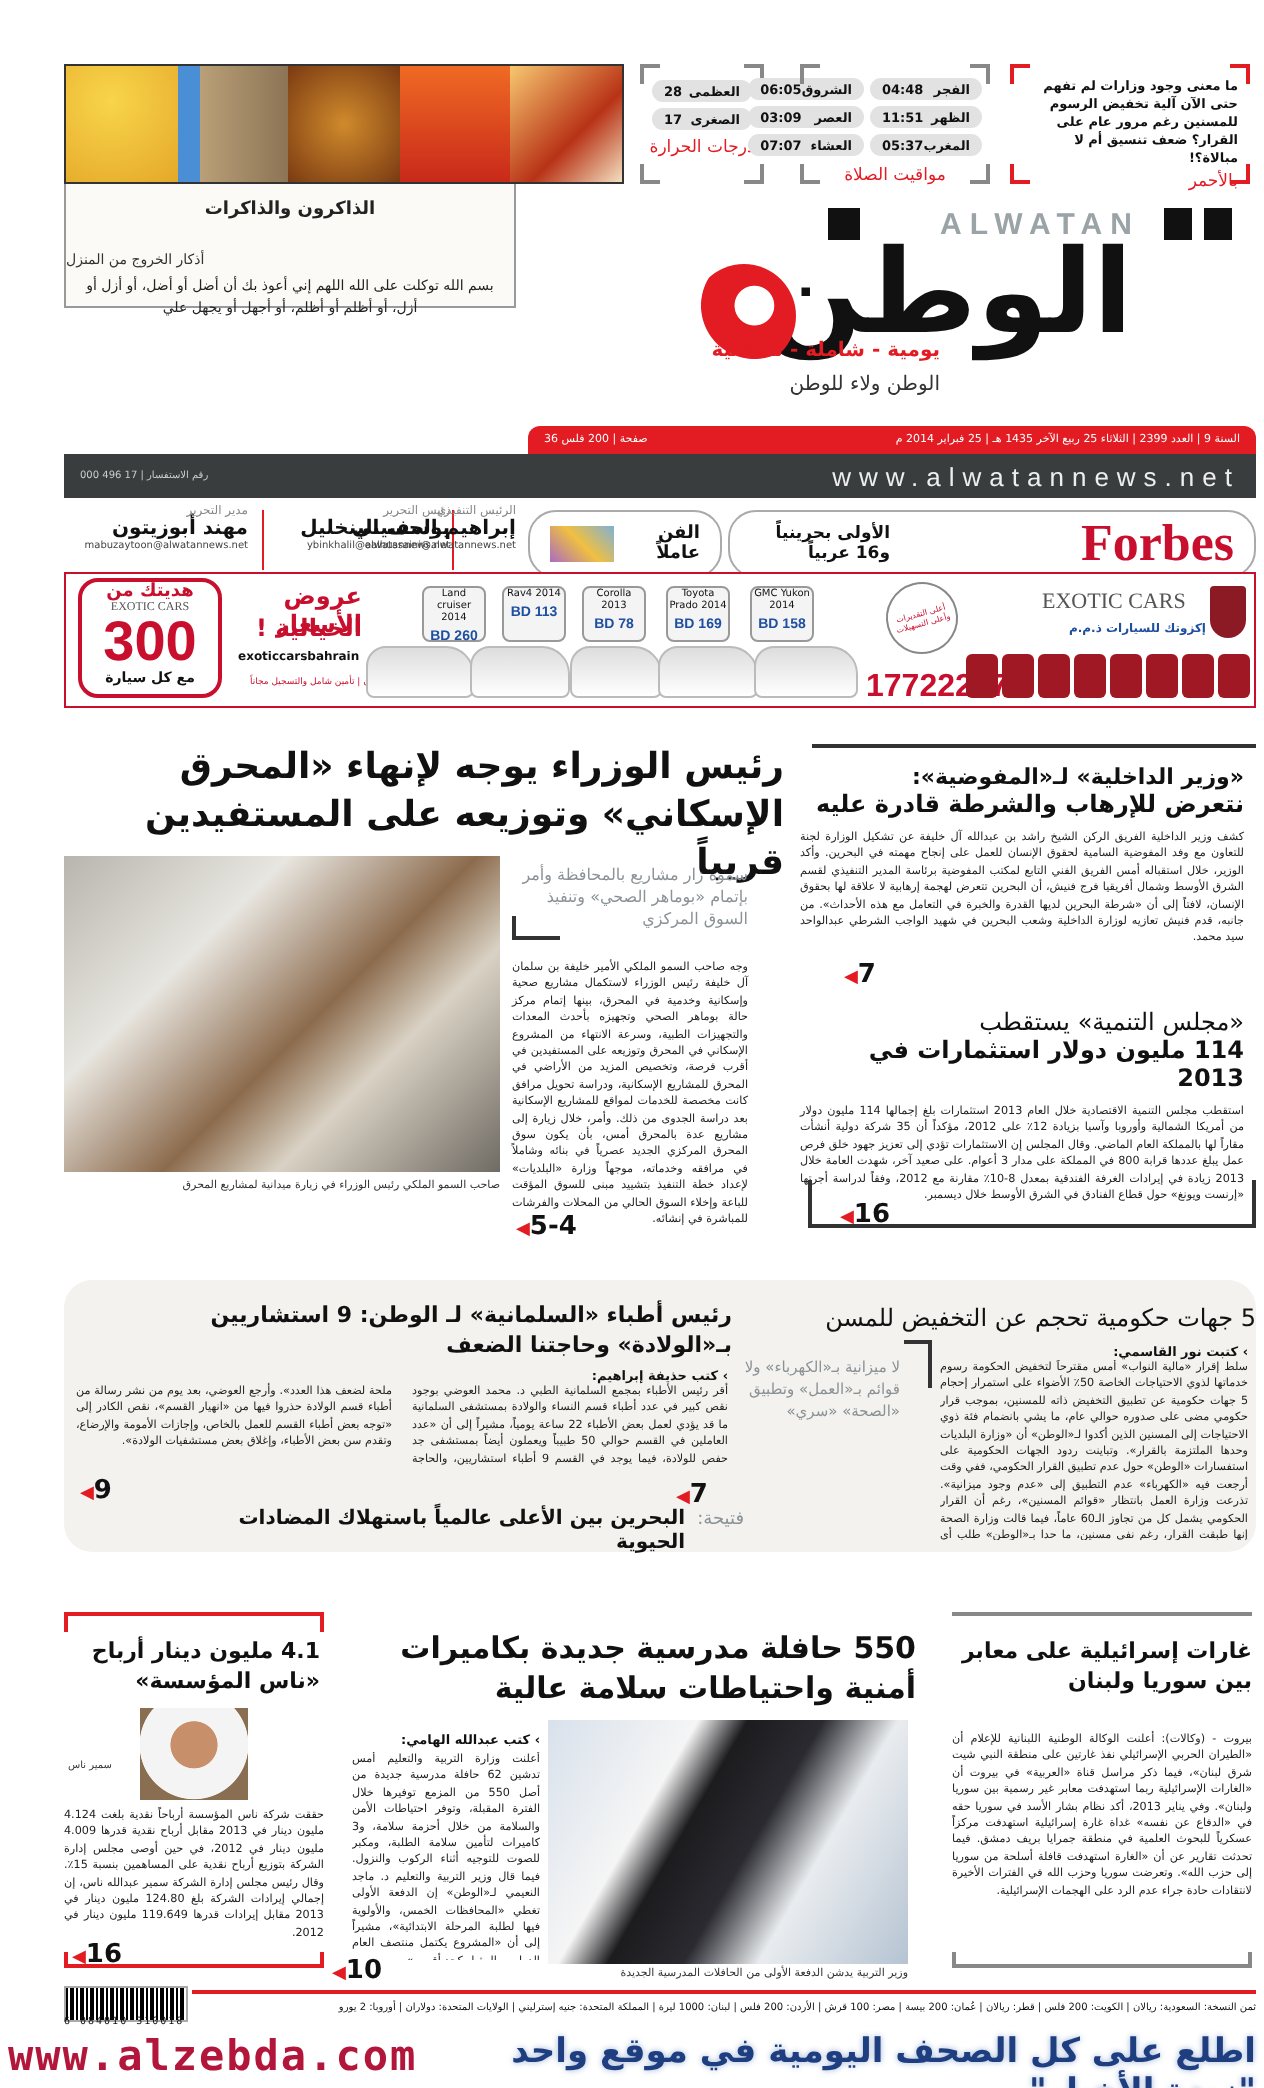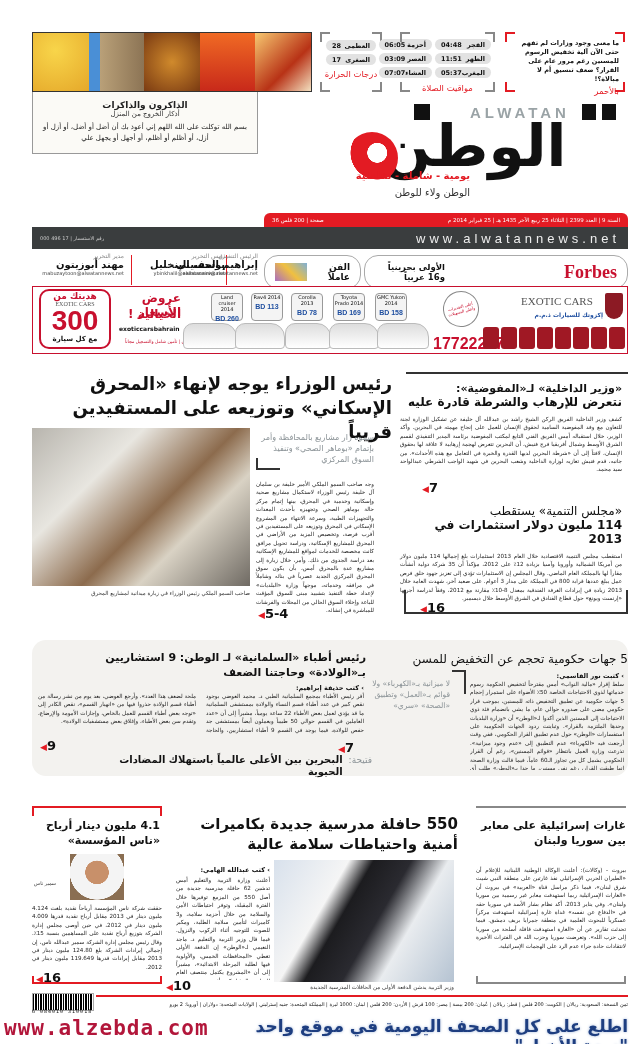--- a/index.html
+++ b/index.html
@@ -4,21 +4,21 @@
 <style>
 *{box-sizing:border-box;margin:0;padding:0}
 body{width:632px;height:1044px;background:#fff;font-family:"DejaVu Sans",sans-serif;position:relative;overflow:hidden;color:#111}
 .abs{position:absolute}
 .rtl{direction:rtl;text-align:right}
 
 #topimg{left:32px;top:32px;width:280px;height:60px;display:flex;border:1px solid #333}
 #topimg div{flex:1}
 #prayerbox{left:32px;top:92px;width:226px;height:40px;background:#fbfaf6;border:1px solid #999;border-top:none;height:62px}
 .prayer-title{font-size:9px;font-weight:bold;text-align:center;margin-top:8px;color:#222}
-.prayer-sub{font-size:7px;text-align:center;color:#333;margin-top:0}
+.prayer-sub{font-size:7px;text-align:left;color:#333;margin-top:16px}
 .prayer-text{font-size:7px;text-align:center;color:#222;margin-top:4px;line-height:11px;padding:0 6px}
 .brk{position:absolute;width:10px;height:10px;border-color:#888;border-style:solid}
 .brk.red{border-color:#e31b23}
 .tl{left:0;top:0;border-width:2px 0 0 2px}.tr{right:0;top:0;border-width:2px 2px 0 0}
 .bl{left:0;bottom:0;border-width:0 0 2px 2px}.br{right:0;bottom:0;border-width:0 2px 2px 0}
 .pill{background:#e2e2e2;border-radius:6px;height:11px;font-size:6.5px;display:flex;justify-content:space-between;align-items:center;padding:0 6px;margin-bottom:3px;font-weight:bold}
 .boxlabel{font-size:8.5px;color:#e31b23;text-align:center;margin-top:4px}
 #redbox-text{font-size:6.5px;line-height:9px;font-weight:bold}
 .logo-en{left:470px;top:104px;font-size:15px;letter-spacing:4px;color:#9aa3a6;font-weight:bold;font-family:"Liberation Sans",sans-serif}
 .logo-ar{left:330px;top:118px;font-size:58px;font-weight:bold;color:#111;letter-spacing:-2px;font-family:"DejaVu Sans",sans-serif}
@@ -30,21 +30,21 @@
 #darkbar{left:32px;top:227px;width:596px;height:22px;background:#3a3d3e;display:flex;justify-content:space-between;align-items:center;padding:0 8px}
 .url{color:#eee;font-size:13px;letter-spacing:4px;font-family:"Liberation Sans",sans-serif}
 .darksmall{font-size:5px;color:#ccc}
 
 .editor{top:252px;width:90px;text-align:right;direction:rtl}
 .ed-role{font-size:6px;color:#888}
 .ed-name{font-size:10px;font-weight:bold;color:#111}
 .ed-mail{font-size:5px;color:#444}
 .edsep{top:255px;width:1px;height:30px;background:#e31b23}
 .promo{top:255px;height:34px;border:1px solid #aaa;border-radius:14px;display:flex;align-items:center;justify-content:space-between;padding:0 10px}
-.forbes{font-family:"Liberation Serif",serif;font-size:18px;font-weight:bold;color:#c8102e}
+.forbes{font-family:"Liberation Serif",serif;font-size:26px;font-weight:bold;color:#c8102e}
 .hr{background:#bbb;height:2px}
 
 #ad{left:32px;top:286px;width:596px;height:68px;border:1.5px solid #c8102e;background:#fff}
 .ad300{left:6px;top:2px;width:72px;height:60px;border:2px solid #c8102e;border-radius:10px;text-align:center}
 .ad300 .a{font-size:9px;color:#c8102e;font-weight:bold}
 .ad300 .b{font-size:6px;color:#555;font-family:"Liberation Serif",serif}
 .ad300 .c{font-size:28px;color:#c8102e;font-weight:bold;line-height:28px;font-family:"Liberation Sans",sans-serif}
 .ad300 .d{font-size:7px;font-weight:bold}
 .price{width:32px;height:28px;border:1px solid #999;border-radius:4px;background:#f4f4f4;font-size:5px;text-align:center;top:6px}
 .price b{display:block;color:#1f4fa0;font-size:7px;margin-top:3px;font-family:"Liberation Sans",sans-serif}
@@ -113,21 +113,21 @@
           <span>الظهر</span>
           <span>11:51</span>
         </div>
       <div class="pill">
           <span>المغرب</span>
           <span>05:37</span>
         </div>
     </div>
     <div style="flex:1">
       <div class="pill">
-          <span>أحزمة</span>
+          <span>الشروق</span>
           <span>06:05</span>
         </div>
       <div class="pill">
           <span>العصر</span>
           <span>03:09</span>
         </div>
       <div class="pill">
           <span>العشاء</span>
           <span>07:07</span>
         </div>

